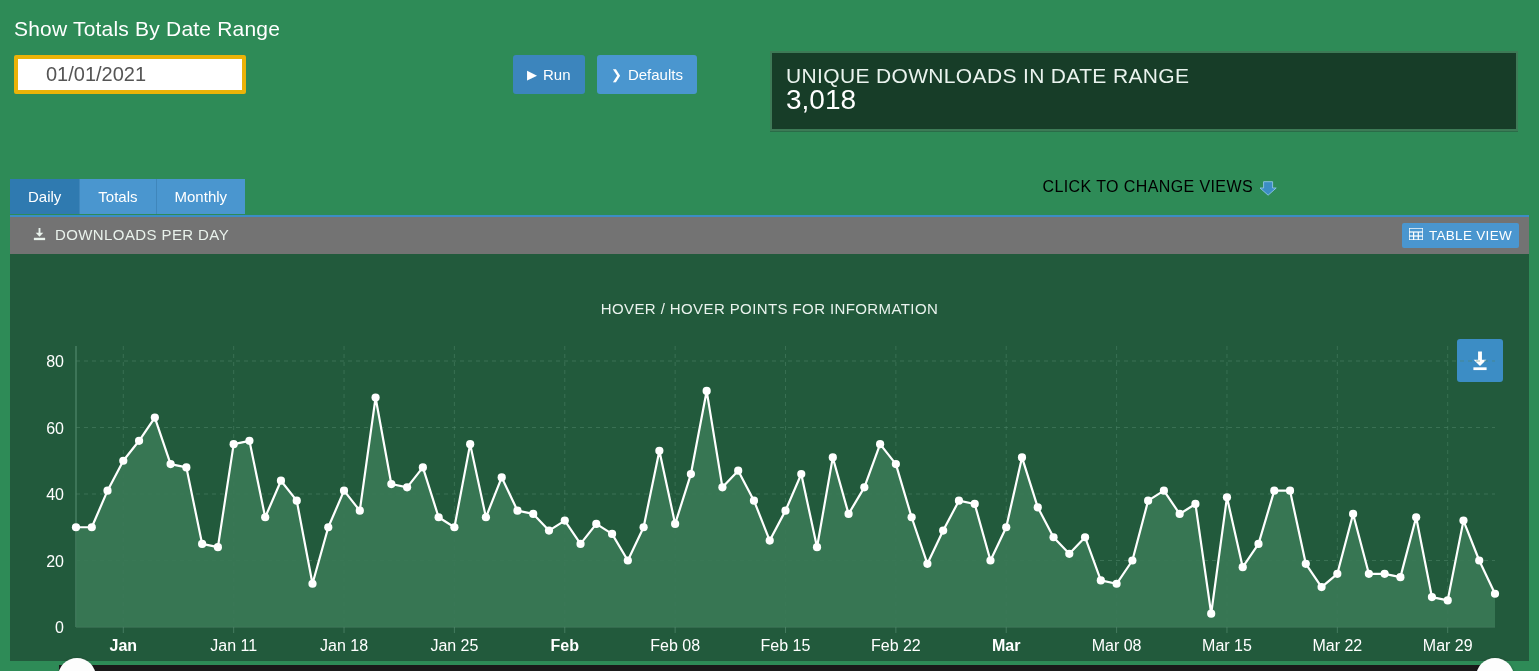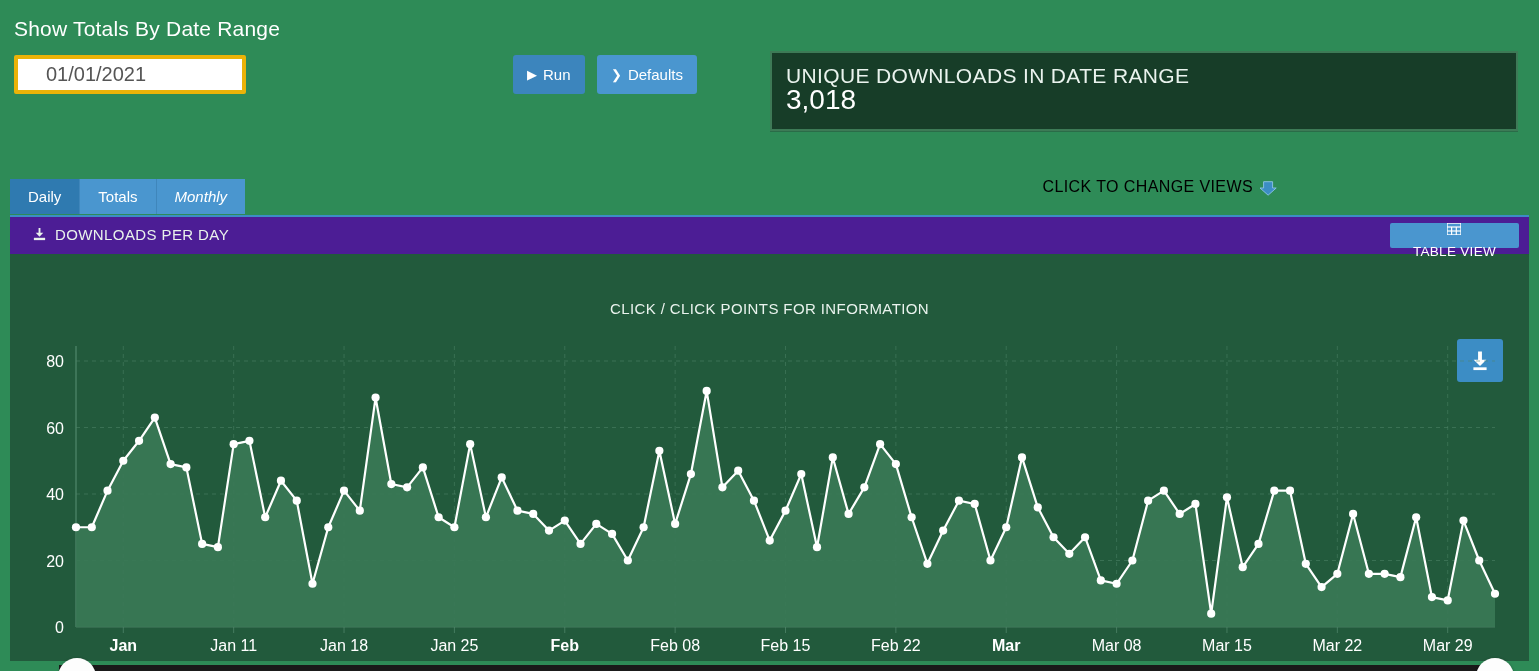--- a/index.html
+++ b/index.html
@@ -60,55 +60,55 @@
 
   
   .tabs { position: absolute; left: 10px; top: 179px; display: flex; }
   .tab {
     height: 35px; padding: 0 18px;
     display: flex; align-items: center; justify-content: center;
     font-size: 15px; color: #ffffff; cursor: pointer;
     background: #4a96cf; border-right: 1px solid #3f86bb;
   }
   .tab.active { background: #2f7ab0; }
-  .tab:last-child { border-right: none; font-style: italic; }
+  .tab:last-child { border-right: none; }
 
   .change-views {
     position: absolute; right: 55px; top: 178px;
     font-size: 16px; color: #000000; letter-spacing: .4px;
     white-space: nowrap; cursor: pointer;
   }
   .change-views-icon {
     position: absolute; right: 30px; top: 179px;
     width: 18px; height: 18px; cursor: pointer;
   }
 
   
   .panel {
     position: absolute; left: 10px; top: 215px;
     width: 1519px; height: 446px;
     background: #225a3c;
     border-top: 2px solid #3c8dc5;
   }
   .panel-head {
-    position: relative; height: 37px; background: #4c1d95;
+    position: relative; height: 37px; background: #737373;
   }
   .panel-head-title {
     position: absolute; left: 22px; top: 9px;
     font-size: 15px; color: #e9f2ec; letter-spacing: .4px;
     display: flex; align-items: center; gap: 8px;
   }
   .dl-icon-sm { width: 15px; height: 15px; display: block; }
   .table-view-btn {
     position: absolute; right: 10px; top: 6px;
-    height: 25px; padding: 0 23px;
+    height: 25px; padding: 0 7px;
     background: #4a96cf; border: none; border-radius: 2px;
     color: #fff; font-size: 13.5px; font-family: "Liberation Sans", sans-serif;
     display: flex; align-items: center; gap: 6px; cursor: pointer;
-    letter-spacing: .3px; white-space: nowrap; flex-direction: column;
+    letter-spacing: .3px; white-space: nowrap;
   }
 
   
   .chart-wrap { position: relative; height: 409px; }
   .chart-hint {
     position: absolute; left: 0; right: 0; top: 46px;
     text-align: center; font-size: 15px; color: #eaf3ee;
     letter-spacing: .4px;
   }
   .chart-dl-btn {
@@ -197,21 +197,21 @@
             <line x1="0" y1="8" x2="14" y2="8" stroke="#fff" stroke-width="1.2"></line>
             <line x1="4.6" y1="4" x2="4.6" y2="12" stroke="#fff" stroke-width="1.2"></line>
             <line x1="9.3" y1="4" x2="9.3" y2="12" stroke="#fff" stroke-width="1.2"></line>
           </svg>
         </span>
         <span>TABLE VIEW</span>
       </button>
     </div>
 
     <div class="chart-wrap">
-      <div class="chart-hint">CLICK / CLICK POINTS FOR INFORMATION</div>
+      <div class="chart-hint">HOVER / HOVER POINTS FOR INFORMATION</div>
 
       <button class="chart-dl-btn">
         <svg viewBox="0 0 16 16">
           <path d="M6.6 1 h2.8 v6 h3.2 L8 11.6 L3.4 7 h3.2 Z" fill="#ffffff"></path>
           <path d="M3.2 12.6 h9.6 v2 H3.2 Z" fill="#ffffff"></path>
         </svg>
       </button>
 
       <svg id="plot" width="1519" height="401">
           <line x1="66" y1="373" x2="1485" y2="373" stroke="#4e8468" stroke-width="1" stroke-dasharray="0" opacity="0.85"></line>

